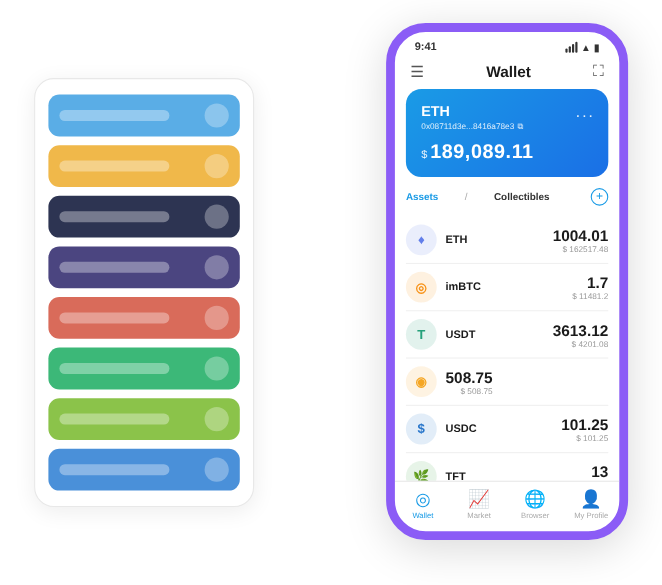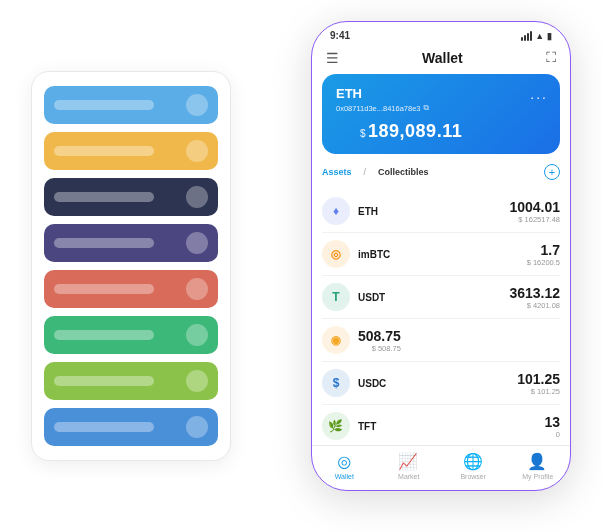--- a/index.html
+++ b/index.html
@@ -60,25 +60,25 @@
       height: 22px;
       border-radius: 50%;
       background: rgba(255,255,255,0.3);
     }
 
     
     .phone {
       position: absolute;
       right: 0;
       top: 0;
-      width: 260px;
+      width: 220px;
       height: 470px;
       background: #fff;
       border-radius: 36px;
-      border: 1px solid #8b5cf6;
+      border: 8px solid #8b5cf6;
       box-shadow: 0 8px 40px rgba(0,0,0,0.15);
       overflow: hidden;
       z-index: 2;
       display: flex;
       flex-direction: column;
     }
 
     .phone-status-bar {
       display: flex;
       justify-content: space-between;
@@ -135,29 +135,27 @@
       font-size: 13px;
       font-weight: 700;
       margin-bottom: 2px;
     }
 
     .hero-card-addr {
       font-size: 7.5px;
       opacity: 0.85;
       margin-bottom: 8px;
       display: flex;
-      align-items: center;
       gap: 3px;
     }
 
     .hero-card-amount {
       font-size: 18px;
       font-weight: 700;
       letter-spacing: 0.5px;
-      margin-left: 24px;
     }
 
     .hero-card-dollar {
       font-size: 10px;
       font-weight: 400;
       margin-right: 2px;
       opacity: 0.9;
     }
 
     .hero-dots {
@@ -172,21 +170,21 @@
     
     .assets-header {
       display: flex;
       align-items: center;
       justify-content: space-between;
       padding: 2px 0;
     }
 
     .assets-tabs {
       display: flex;
-      gap: 12px;
+      gap: 24px;
       align-items: center;
       justify-content: space-between;
     }
 
     .assets-tab {
       font-size: 9px;
       color: #333;
       font-weight: 600;
     }
 
@@ -400,21 +398,21 @@
             <div class="asset-values">
               <div class="asset-amount">1004.01</div>
               <div class="asset-usd">$ 162517.48</div>
             </div>
           </div>
           <div class="asset-row">
             <div class="asset-icon" style="background: rgba(247, 147, 26, 0.133); color: rgb(247, 147, 26); font-size: 12px; font-weight: 700;">◎</div>
             <div class="asset-name">imBTC</div>
             <div class="asset-values">
               <div class="asset-amount">1.7</div>
-              <div class="asset-usd">$ 16200.5</div>
+              <div class="asset-usd">$ 11481.2</div>
             </div>
           </div>
           <div class="asset-row">
             <div class="asset-icon" style="background: rgba(38, 161, 123, 0.133); color: rgb(38, 161, 123); font-size: 12px; font-weight: 700;">T</div>
             <div class="asset-name">USDT</div>
             <div class="asset-values">
               <div class="asset-amount">3613.12</div>
               <div class="asset-usd">$ 4201.08</div>
             </div>
           </div>

